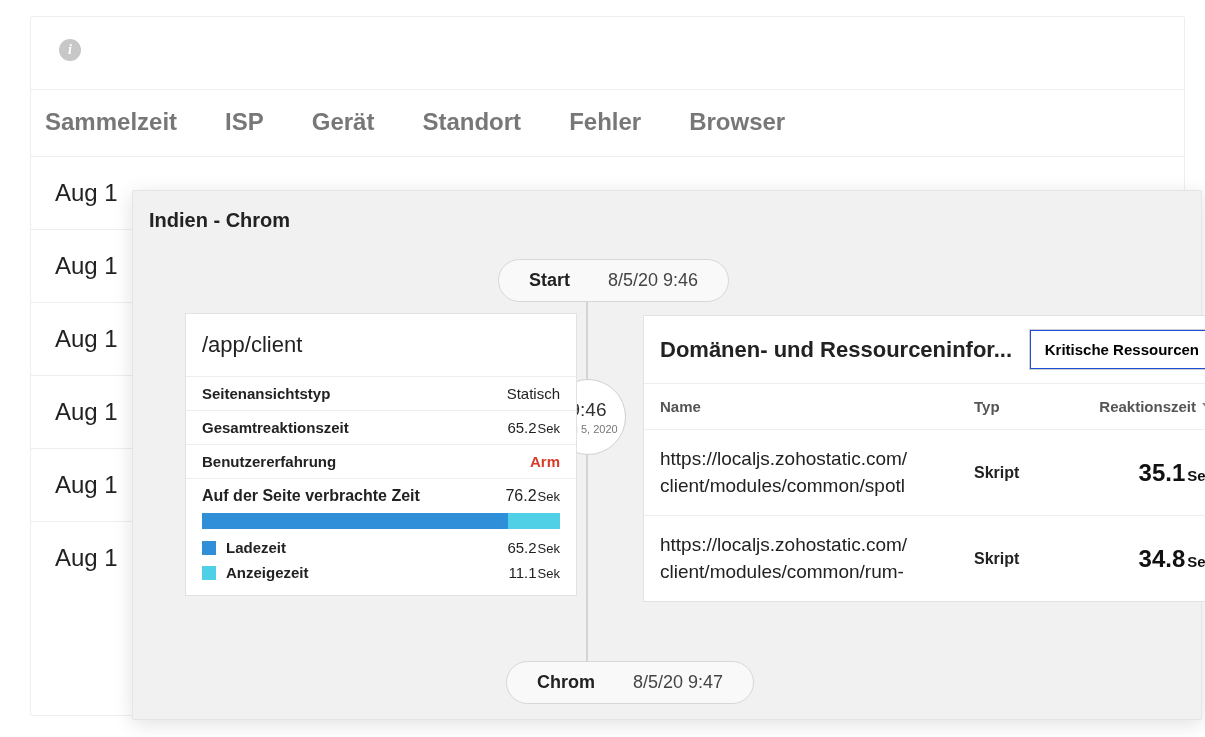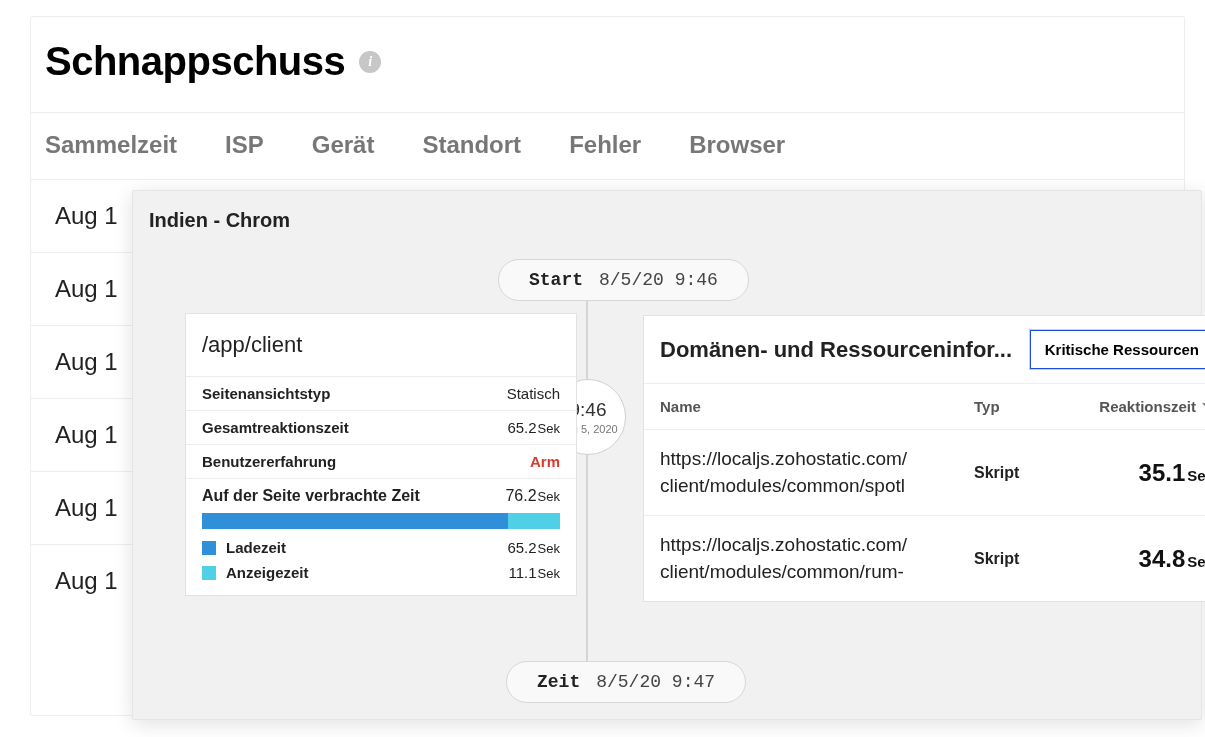--- a/index.html
+++ b/index.html
@@ -89,23 +89,22 @@
       background:#d4d4d4;
     }
     .start-pill, .end-pill {
       position:absolute;
       background:#f9f9f9;
       border:1px solid #d7d7d7;
       border-radius: 24px;
       padding: 10px 30px;
       display:flex;
       align-items:center;
-      gap: 16px;
+      gap: 38px;
       font-size:18px;
-      font-family:Liberation Mono, monospace;
     }
     .start-pill { left: 365px; top: 68px; }
     .end-pill  { left: 373px; top: 470px; }
     .pill-label { font-weight:700; color:#222; }
     .pill-time  { color:#444; }
     .time-circle {
       position:absolute;
       left: 417px; top: 188px;
       width: 76px; height:76px;
       background:#fff;
@@ -225,21 +224,20 @@
     .r-url { flex:1; font-size:19px; color:#222; line-height:1.4; overflow:hidden;}
     .r-type { width:90px; font-size:16px; font-weight:700; color:#222; }
     .r-rt { width:150px; text-align:right; font-size:24px; font-weight:700; color:#111;}
     .r-rt .unit { font-size:15px; font-weight:600; margin-left:2px;}
   </style>
 </head>
 <body>
 
 <div class="outer-card">
   <div class="page-header">
-    <h1 class="page-title">Schnappschuss</h1>
     <span class="info-icon">i</span>
   </div>
 
   <div class="tabs">
     <div class="tab">Sammelzeit</div>
     <div class="tab">ISP</div>
     <div class="tab">Gerät</div>
     <div class="tab">Standort</div>
     <div class="tab">Fehler</div>
     <div class="tab">Browser</div>
@@ -264,21 +262,21 @@
     <span class="pill-label">Start</span>
     <span class="pill-time">8/5/20 9:46</span>
   </div>
 
   <div class="time-circle">
     <div class="tc-time">9:46</div>
     <div class="tc-date">Aug 5, 2020</div>
   </div>
 
   <div class="end-pill">
-    <span class="pill-label">Zeit</span>
+    <span class="pill-label">Chrom</span>
     <span class="pill-time">8/5/20 9:47</span>
   </div>
 
   <div class="detail-card">
     <div class="detail-header">
       <div class="detail-title">/app/client</div>
     </div>
 
     <div class="metric-row">
       <span class="metric-label">Seitenansichtstyp</span>

